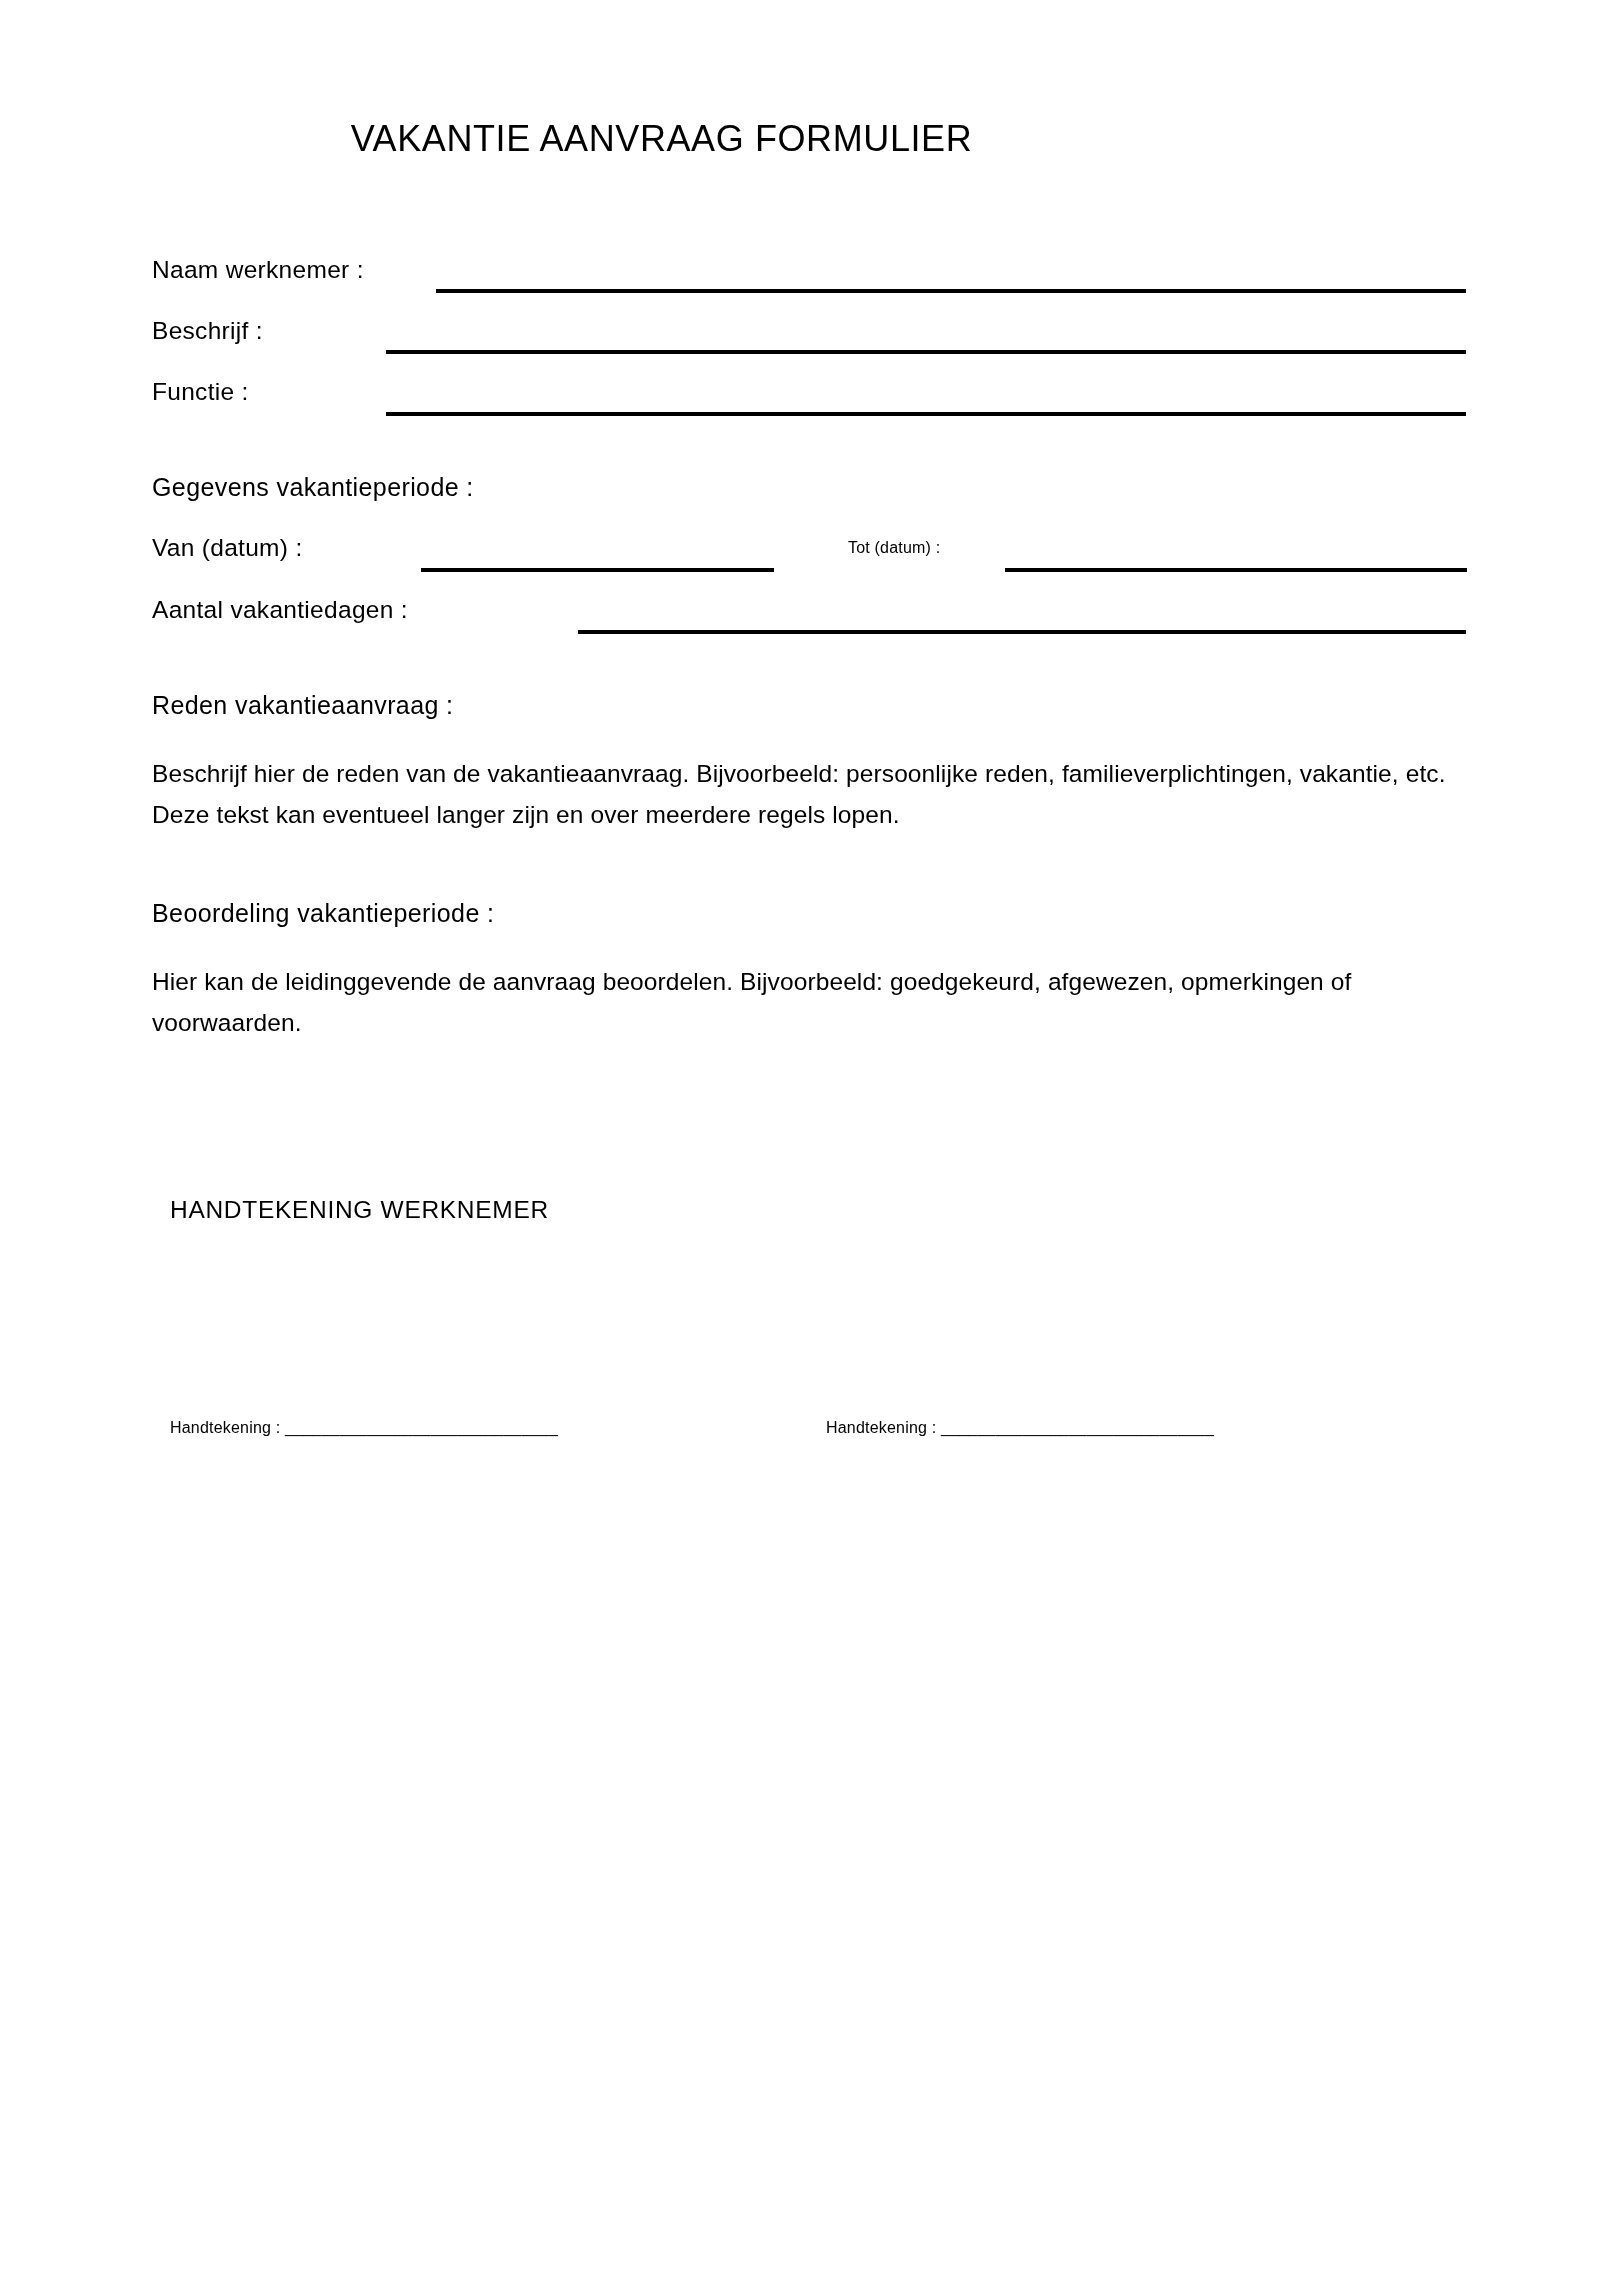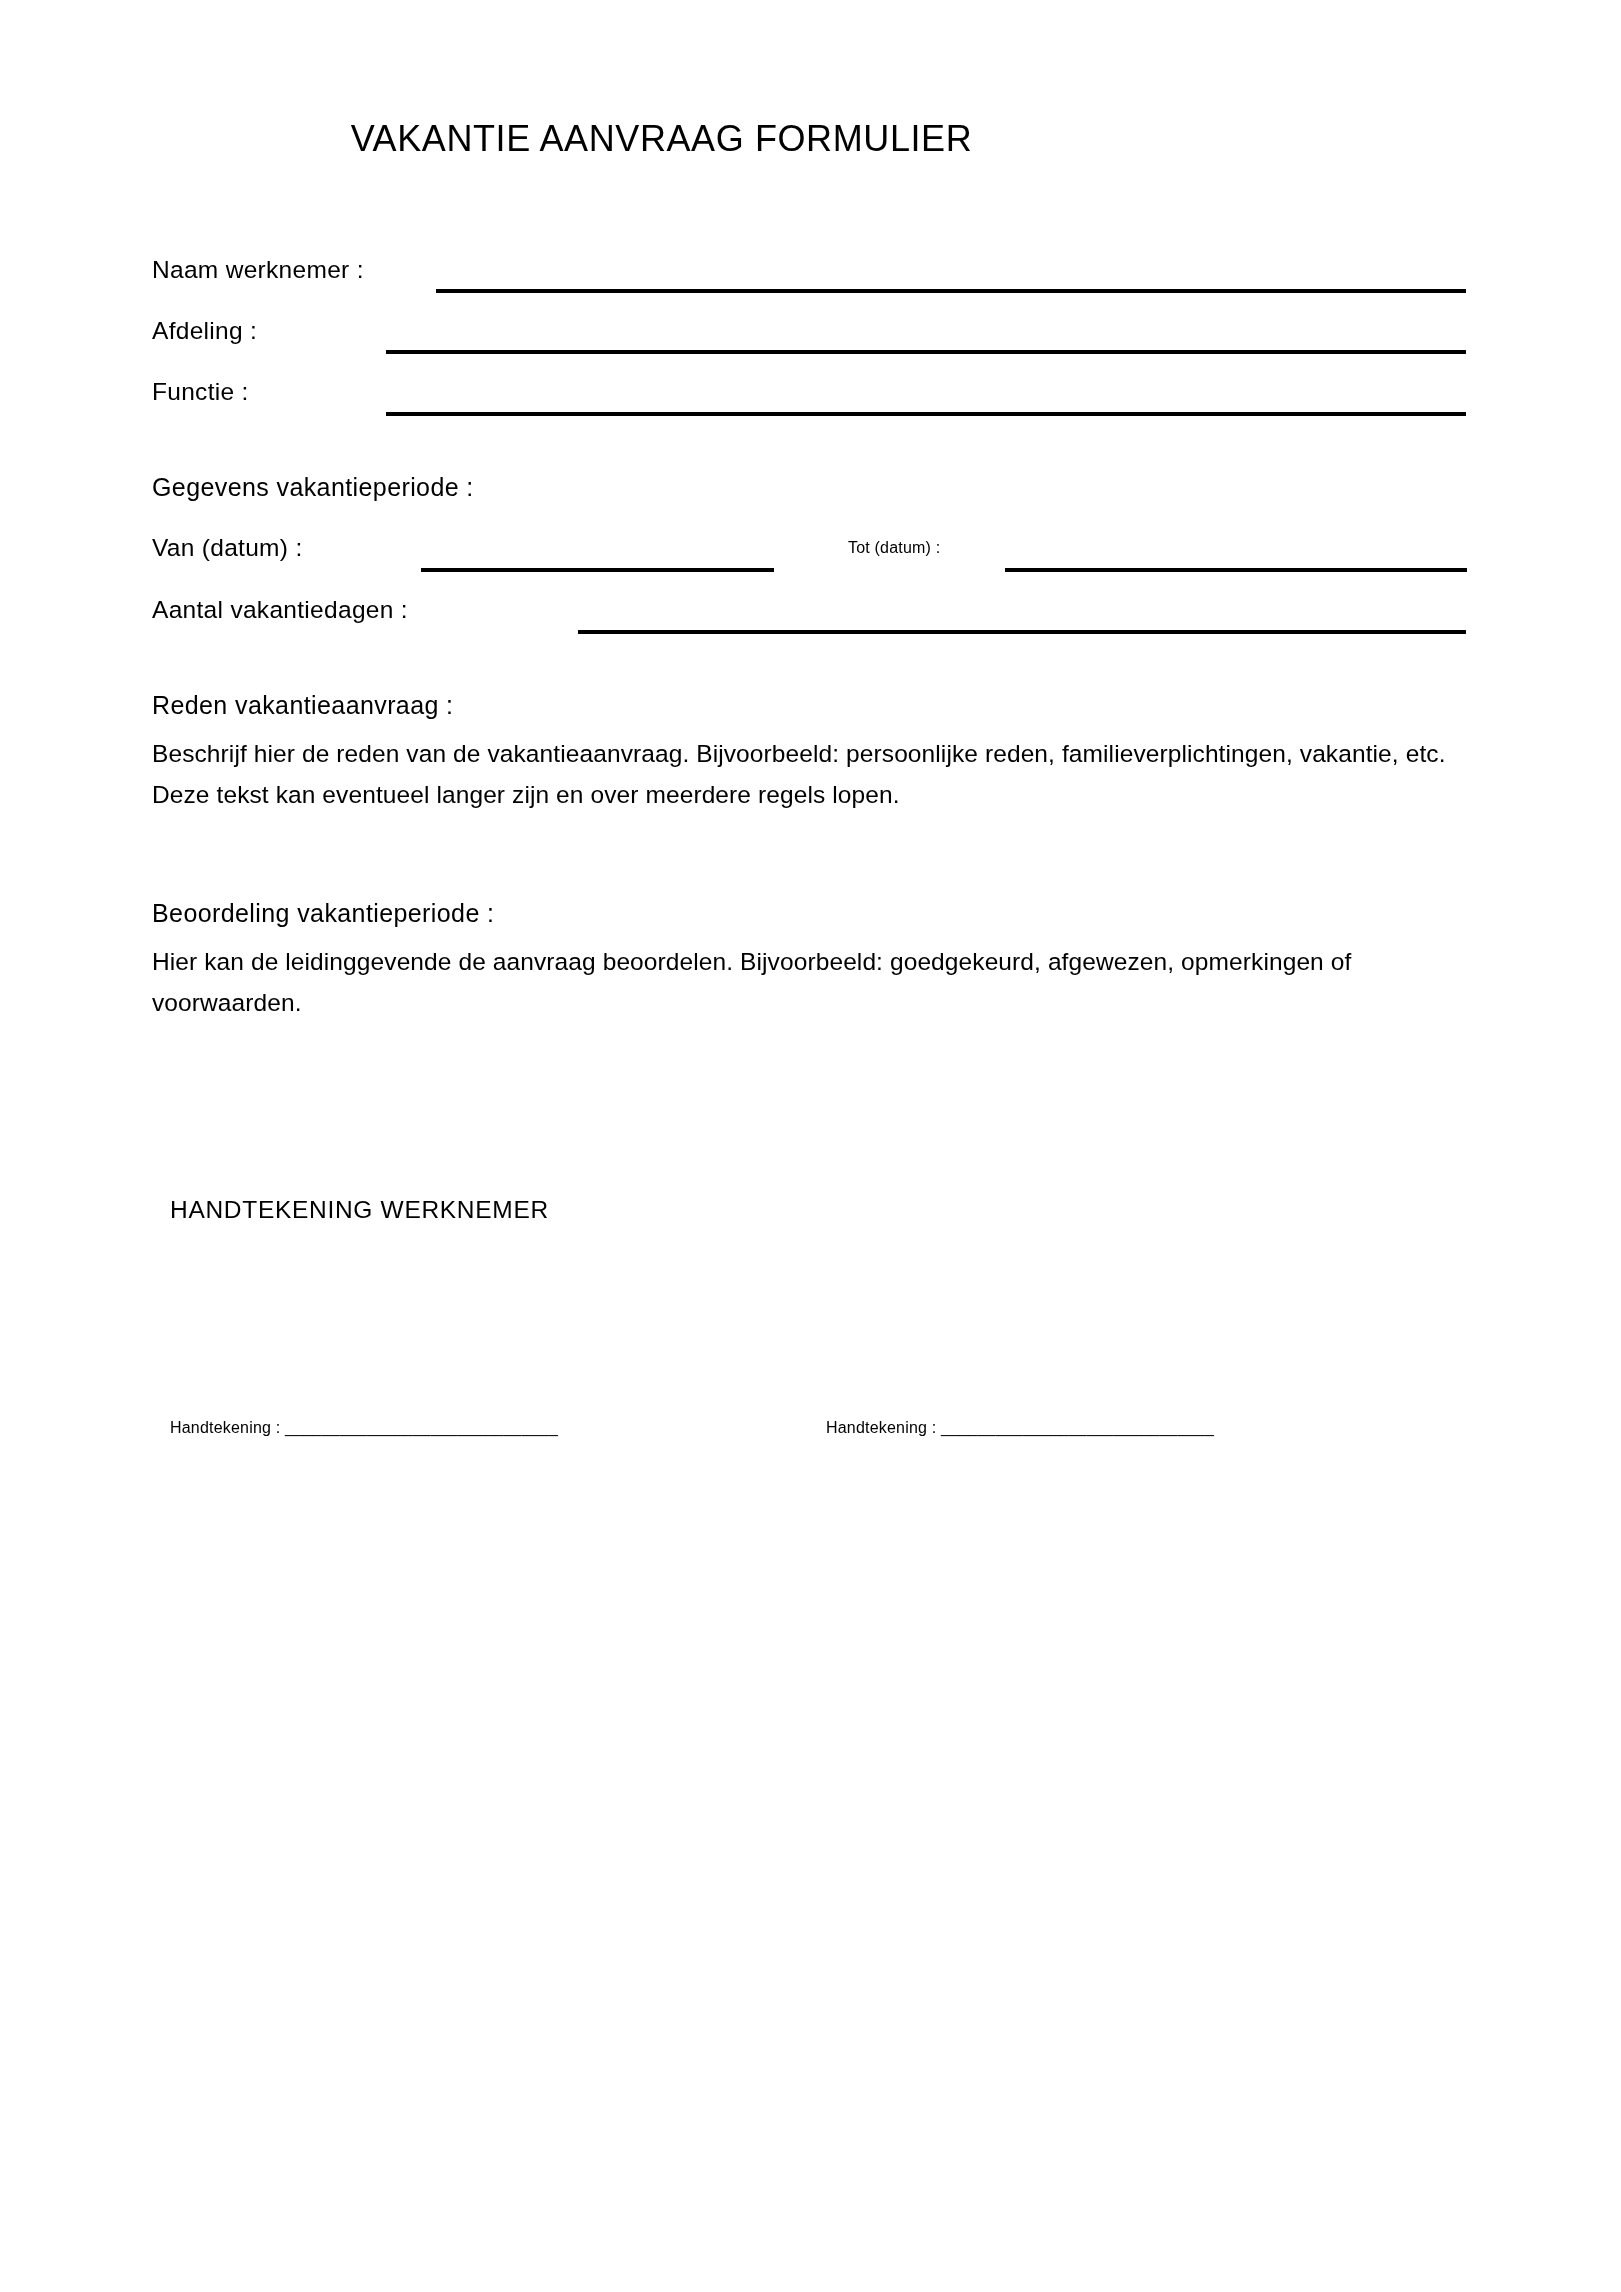--- a/index.html
+++ b/index.html
@@ -68,20 +68,21 @@
 
   
   .body-text {
     position: absolute;
     left: 152px;
     width: 1318px;
     font-size: 24.5px;
     line-height: 41px;
     letter-spacing: 0.1px;
     text-align: left;
+    margin-top: 20px;
   }
 
   
   .sig-heading {
     position: absolute;
     font-size: 24.5px;
     line-height: 39px;
     letter-spacing: 0.7px;
     white-space: nowrap;
   }
@@ -99,21 +100,21 @@
 <div class="page">
 
   <div class="doc-title">VAKANTIE AANVRAAG FORMULIER</div>
 
   <div class="field-row" style="top:248px;">
     <span class="field-label">Naam werknemer :</span>
   </div>
   <div class="rule" style="left:436px; top:289px; width:1030px;"></div>
 
   <div class="field-row" style="top:309px;">
-    <span class="field-label">Afdeling :</span>
+    <span class="field-label">Beschrijf :</span>
   </div>
   <div class="rule" style="left:386px; top:350px; width:1080px;"></div>
 
   <div class="field-row" style="top:370px;">
     <span class="field-label">Functie :</span>
   </div>
   <div class="rule" style="left:386px; top:412px; width:1080px;"></div>
 
   <div class="section-heading" style="top:468px;">Gegevens vakantieperiode :</div>
 

